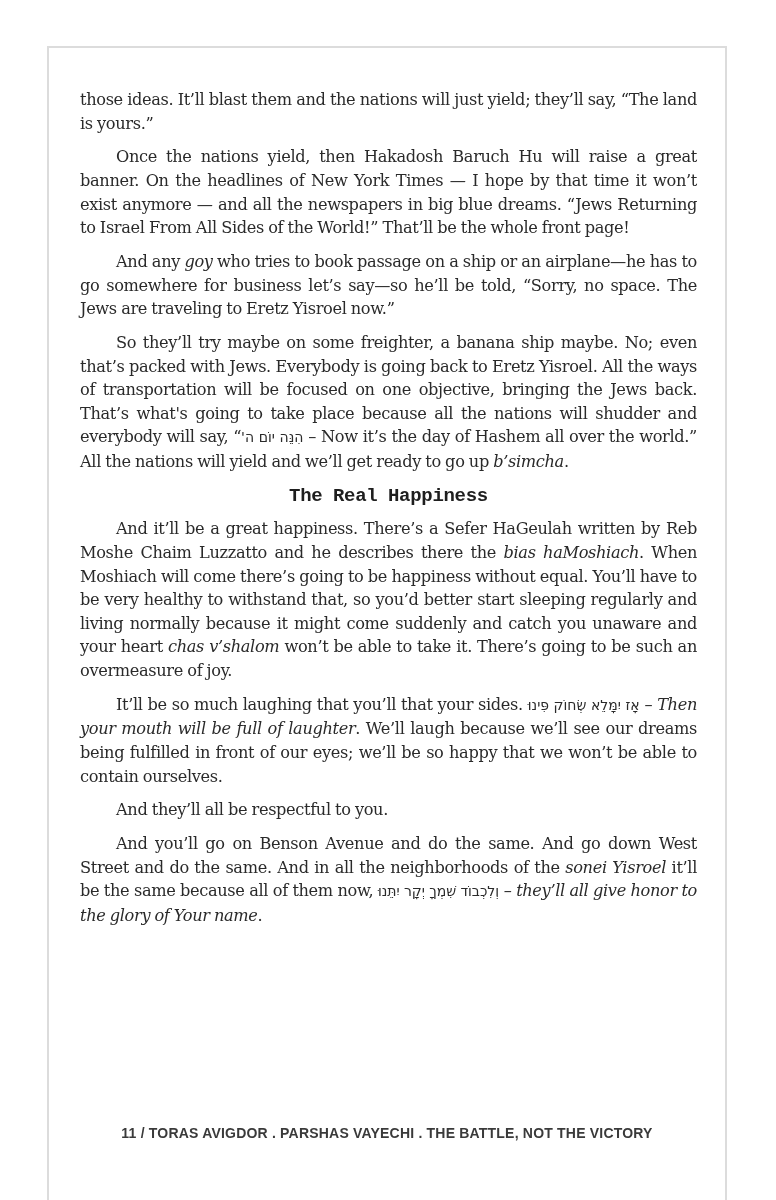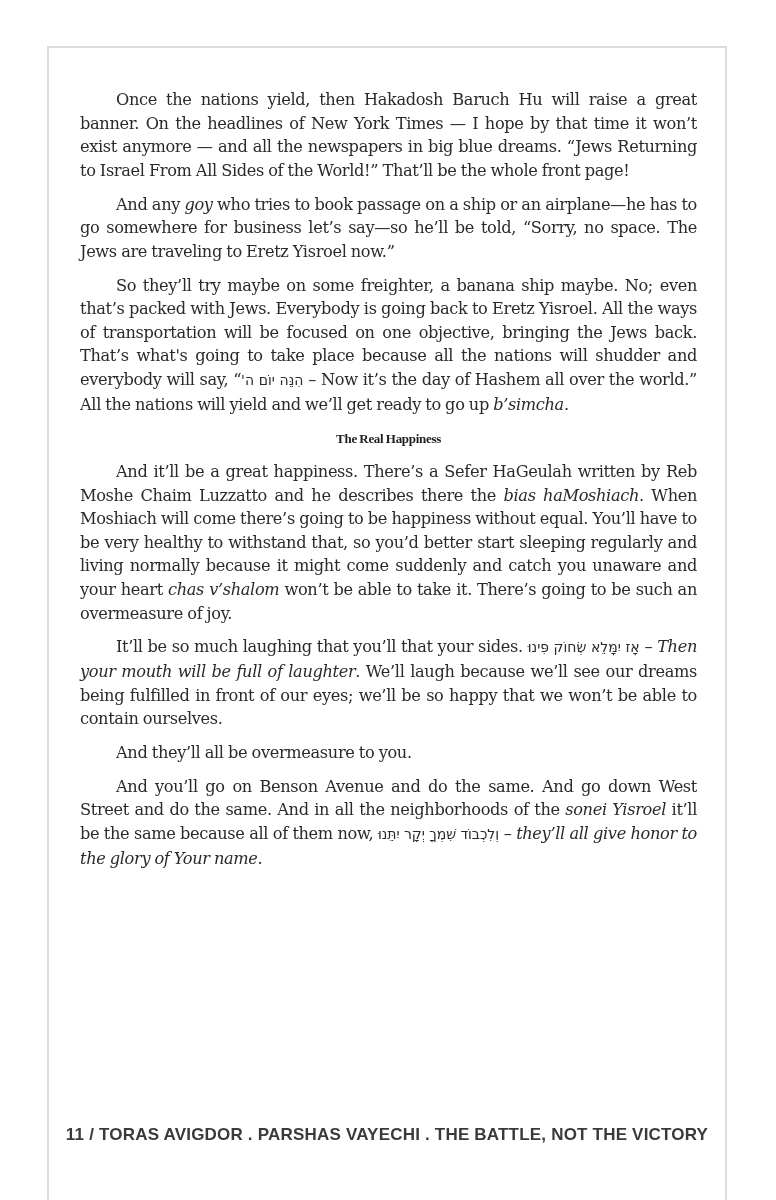--- a/index.html
+++ b/index.html
@@ -50,57 +50,58 @@
       font-style: italic;
     }
     .heb {
       font-family: "DejaVu Sans", sans-serif;
       font-size: 14px;
       letter-spacing: 0;
       unicode-bidi: isolate;
       direction: rtl;
     }
     .section-heading {
-      font-family: Liberation Serif, serif;
+      font-family: Liberation Mono, monospace;
       font-weight: bold;
-      font-size: 13px;
+      font-size: 19px;
       letter-spacing: -0.3px;
       text-align: center;
       color: #1e1e1e;
       margin: 12px 0 10px 0;
       text-indent: 0;
       line-height: 22px;
     }
     .footer {
       position: absolute;
       left: 47px;
       width: 680px;
       top: 1125px;
       text-align: center;
       font-family: "Liberation Sans", "DejaVu Sans", sans-serif;
       font-weight: bold;
-      font-size: 17px;
+      font-size: 14px;
       letter-spacing: 0.2px;
       color: #3a3a3a;
       text-transform: uppercase;
     }
   </style>
 </head>
 <body>
 
 <div class="page"></div>
 
 <div class="text-column">
   <div id="before-heading">
+      <p class="para no-indent"><span>those ideas. It’ll blast them and the nations will just yield; they’ll say, “The land is yours.”</span></p>
       <p class="para"><span>Once the nations yield, then Hakadosh Baruch Hu will raise a great banner. On the headlines of New York Times — I hope by that time it won’t exist anymore — and all the newspapers in big blue dreams. “Jews Returning to Israel From All Sides of the World!” That’ll be the whole front page!</span></p>
       <p class="para"><span>And any </span><span class="em">goy</span><span> who tries to book passage on a ship or an airplane—he has to go somewhere for business let’s say—so he’ll be told, “Sorry, no space. The Jews are traveling to Eretz Yisroel now.”</span></p>
       <p class="para"><span>So they’ll try maybe on some freighter, a banana ship maybe. No; even that’s packed with Jews. Everybody is going back to Eretz Yisroel. All the ways of transportation will be focused on one objective, bringing the Jews back. That’s what's going to take place because all the nations will shudder and everybody will say, “</span><span class="heb" dir="rtl">הִנֵּה יוֹם ה'</span><span> – Now it’s the day of Hashem all over the world.” All the nations will yield and we’ll get ready to go up </span><span class="em">b’simcha</span><span>.</span></p>
     </div>
   <div class="section-heading">The Real Happiness</div>
   <div id="after-heading">
       <p class="para"><span>And it’ll be a great happiness. There’s a Sefer HaGeulah written by Reb Moshe Chaim Luzzatto and he describes there the </span><span class="em">bias haMoshiach</span><span>. When Moshiach will come there’s going to be happiness without equal. You’ll have to be very healthy to withstand that, so you’d better start sleeping regularly and living normally because it might come suddenly and catch you unaware and your heart </span><span class="em">chas v’shalom</span><span> won’t be able to take it. There’s going to be such an overmeasure of joy.</span></p>
       <p class="para"><span>It’ll be so much laughing that you’ll that your sides. </span><span class="heb" dir="rtl">אָז יִמָּלֵא שְׂחוֹק פִּינוּ</span><span> – </span><span class="em">Then your mouth will be full of laughter</span><span>. We’ll laugh because we’ll see our dreams being fulfilled in front of our eyes; we’ll be so happy that we won’t be able to contain ourselves.</span></p>
-      <p class="para"><span>And they’ll all be overmeasure to you.</span></p>
+      <p class="para"><span>And they’ll all be respectful to you.</span></p>
       <p class="para"><span>And you’ll go on Benson Avenue and do the same. And go down West Street and do the same. And in all the neighborhoods of the </span><span class="em">sonei Yisroel</span><span> it’ll be the same because all of them now, </span><span class="heb" dir="rtl">וְלִכְבוֹד שִׁמְךָ יְקָר יִתֵּנוּ</span><span> – </span><span class="em">they’ll all give honor to the glory of Your name</span><span>.</span></p>
     </div>
 </div>
 
 <div class="footer">11 / TORAS AVIGDOR . PARSHAS VAYECHI . THE BATTLE, NOT THE VICTORY</div>
 
 </body></html>

